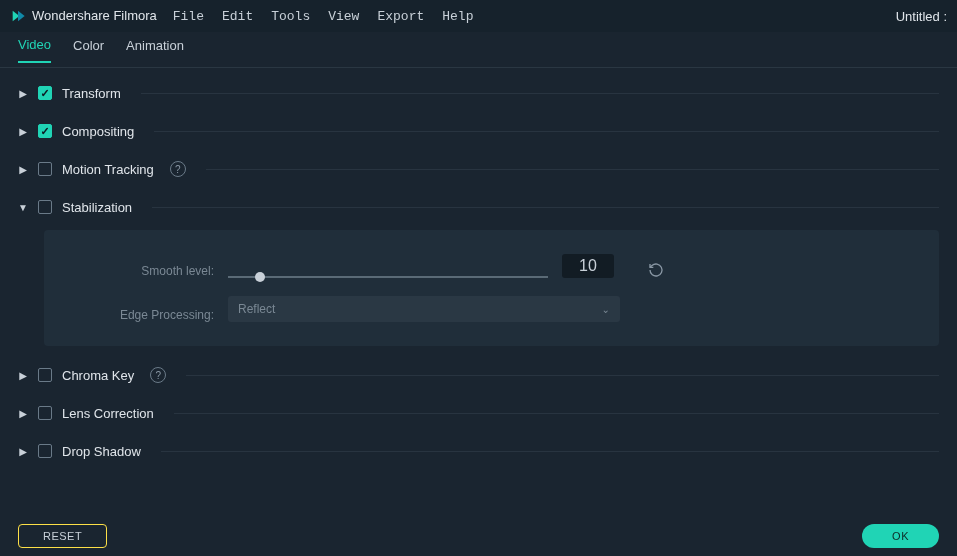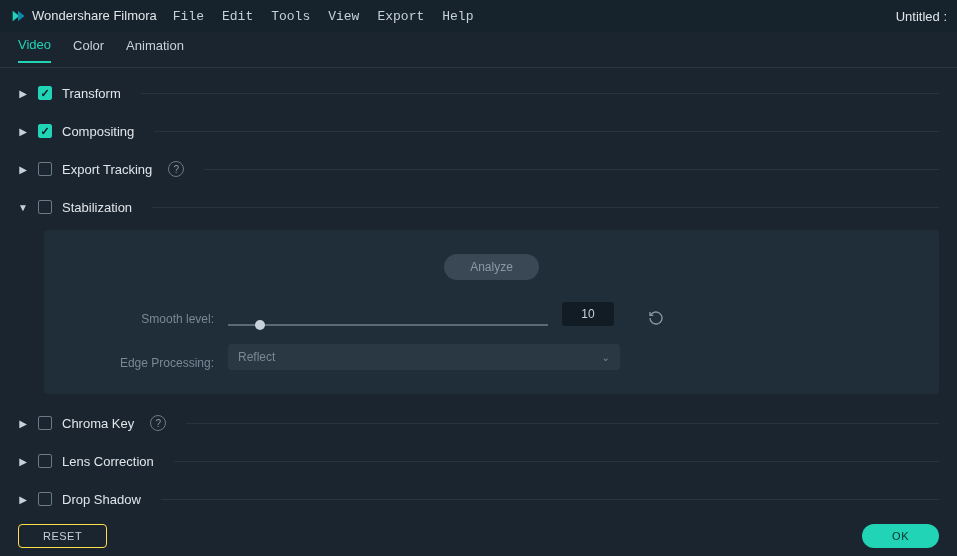--- a/index.html
+++ b/index.html
@@ -32,21 +32,21 @@
   .row-line { flex: 1; height: 0; border-top: 1px solid rgba(106,122,136,0.18); margin-left: 10px; }
 
   
   .stab-panel { background: #202e3a; border-radius: 4px; margin: 4px 0 10px 26px; padding: 24px 40px 24px 40px; }
   .analyze-row { display:flex; justify-content:center; margin-bottom: 22px; }
   .analyze-btn { background: #394854; color: #8a98a5; border: none; border-radius: 14px; padding: 6px 26px; font-size: 12px; cursor: pointer; }
   .control-row { display: flex; align-items: flex-end; margin-bottom: 18px; gap: 14px; }
   .control-label { width: 130px; text-align: right; color: #7a8894; font-size: 12px; }
   .slider-track { position: relative; flex: 1; height: 2px; background: #5a6a76; max-width: 320px; }
   .slider-thumb { position: absolute; top: 50%; transform: translate(-50%,-50%); width: 10px; height: 10px; border-radius: 50%; background: #c8d0d8; }
-  .value-box { width: 52px; height: 24px; background: #121c24; color: #c8d0d8; border-radius: 3px; display:flex; align-items:center; justify-content:center; font-size: 12px; }
+  .value-box { width: 52px; height: 24px; background: #121c24; color: #c8d0d8; border-radius: 3px; display:flex; align-items:center; justify-content:center; font-size: 16px; }
   .reset-icon { width: 16px; height: 16px; color: #8a98a5; cursor: pointer; margin-left: 20px; }
   .select-box { flex: 1; max-width: 392px; height: 26px; background: #2a3844; border-radius: 3px; display:flex; align-items:center; justify-content:space-between; padding: 0 10px; color: #7a8894; font-size: 12px; cursor: pointer; }
   .select-caret { font-size: 10px; color: #7a8894; }
 
   
   .bottombar { display:flex; align-items:center; justify-content:space-between; height: 40px; padding: 0 18px; }
   .btn-reset { background: transparent; border: 1px solid #fde047; color: #c8d0d8; border-radius: 4px; padding: 5px 24px; font-size: 11px; letter-spacing: 0.5px; cursor: pointer; }
   .btn-ok { background: #20d4b5; border: none; color: #0d2d28; border-radius: 15px; padding: 6px 30px; font-size: 11px; letter-spacing: 0.5px; cursor: pointer; font-weight: 500; }
 </style>
 </head>
@@ -92,36 +92,33 @@
   <div class="prop-row">
     <span class="expand-arrow">▶</span>
     <span class="checkbox checked"></span>
     <span class="prop-label">Compositing</span>
     <span class="row-line"></span>
   </div>
 
   <div class="prop-row">
     <span class="expand-arrow">▶</span>
     <span class="checkbox"></span>
-    <span class="prop-label">Export Tracking</span>
+    <span class="prop-label">Motion Tracking</span>
     <span class="help-icon">?</span>
     <span class="row-line"></span>
   </div>
 
   <div class="prop-row">
     <span class="expand-arrow">▼</span>
     <span class="checkbox"></span>
     <span class="prop-label">Stabilization</span>
     <span class="row-line"></span>
   </div>
 
   <div class="stab-panel">
-    <div class="analyze-row">
-      <button class="analyze-btn">Analyze</button>
-    </div>
     <div class="control-row">
       <span class="control-label">Smooth level:</span>
       <div class="slider-track">
         <div class="slider-thumb" style="left:10%"></div>
       </div>
       <div class="value-box">10</div>
       <span class="reset-icon">
         <svg viewBox="0 0 24 24" width="16" height="16" fill="none" stroke="#8a98a5" stroke-width="2">
             <path d="M3 12a9 9 0 1 0 3-6.7L3 8"></path>
             <path d="M3 3v5h5"></path>

